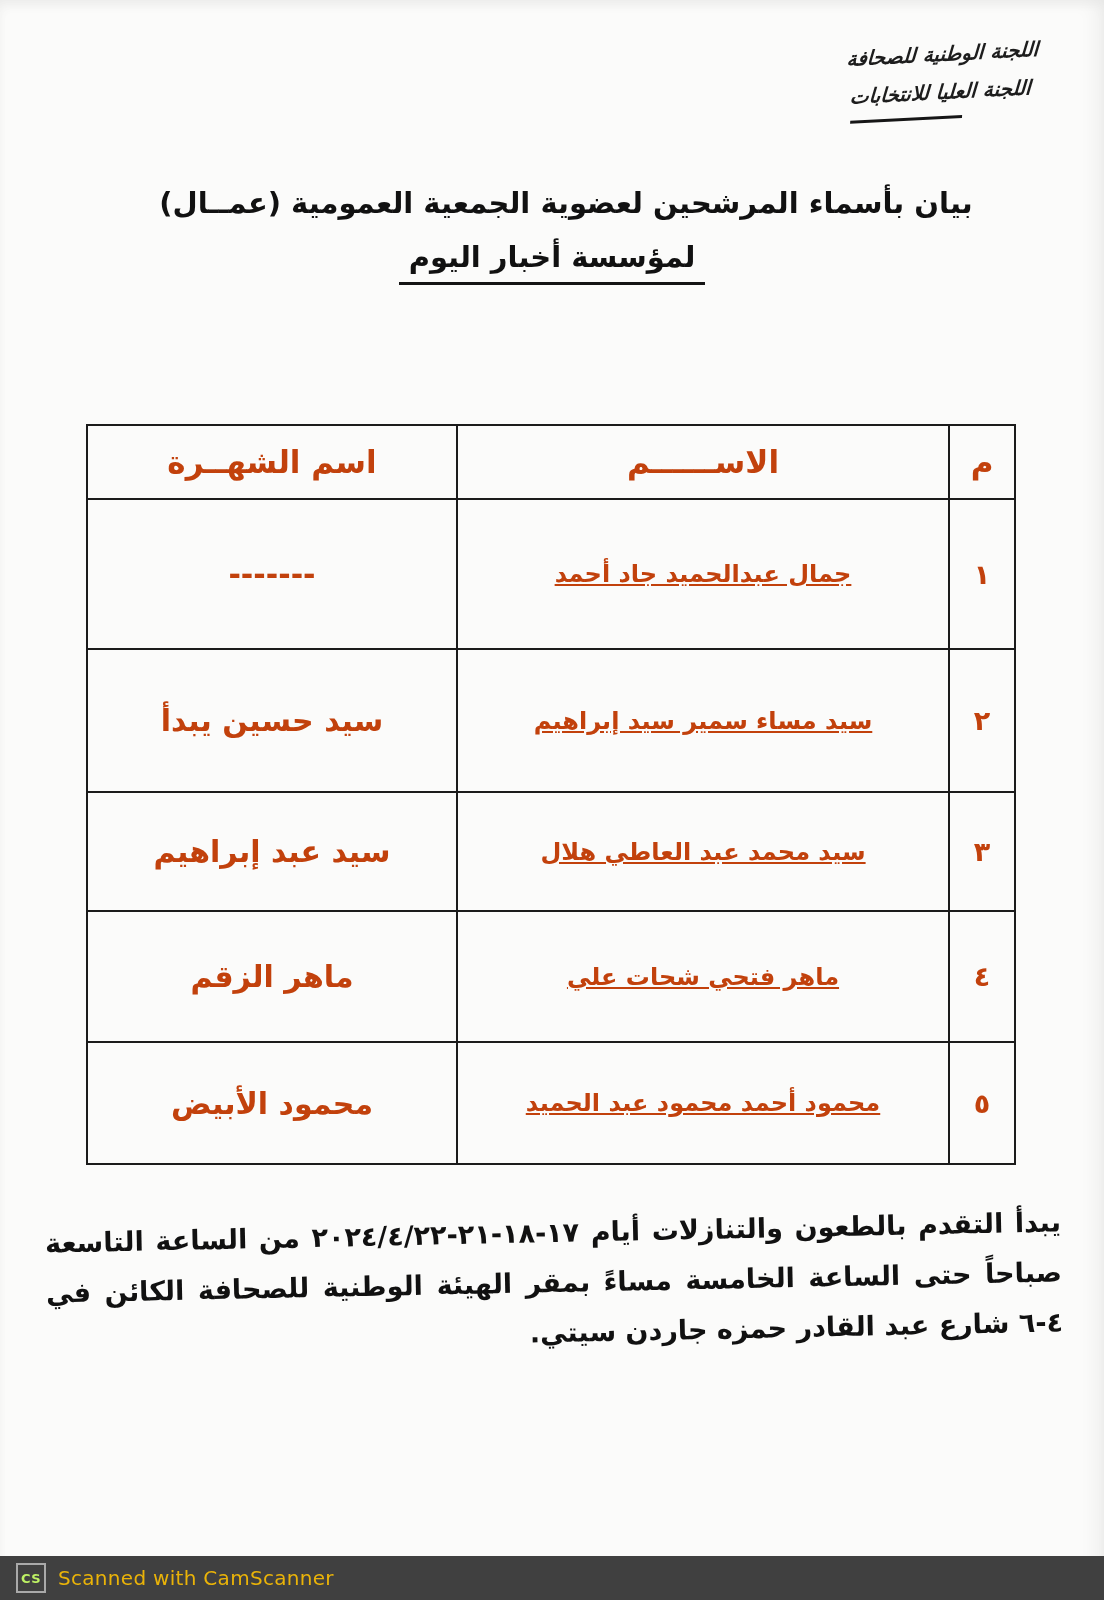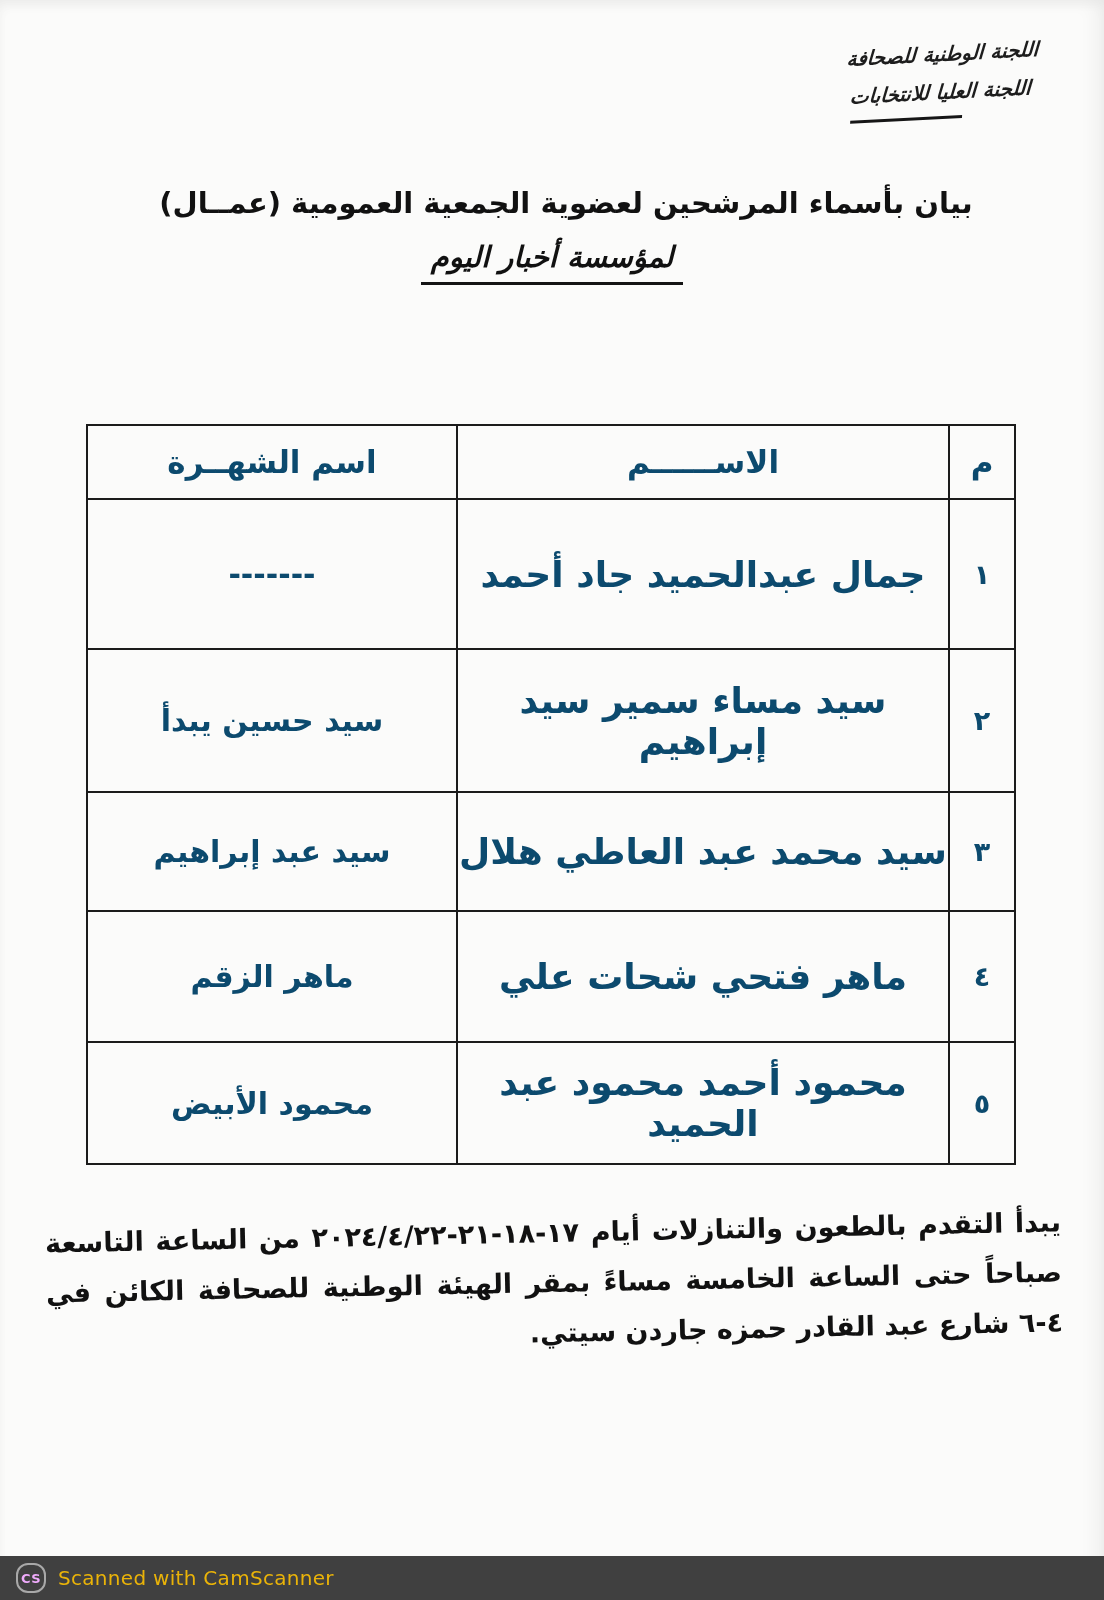--- a/index.html
+++ b/index.html
@@ -56,52 +56,51 @@
   }
   .title-line2 {
     margin-top: 20px;
     font-size: 29px;
     font-weight: 700;
   }
   .title-line2 .underlined {
     display: inline-block;
     padding: 0 10px 8px 10px;
     border-bottom: 3px solid #141414;
-    font-style: italic;
   }
 
   
   table.candidates {
     position: absolute;
     top: 424px;
     right: 88px;
     width: 928px;
     border-collapse: collapse;
     table-layout: fixed;
     direction: rtl;
   }
   table.candidates th, table.candidates td {
     border: 2.5px solid #1b1b1b;
     text-align: center;
     vertical-align: middle;
-    color: #0c4a6e;
+    color: #c2410c;
     font-weight: 700;
     padding: 4px 1px;
   }
   col.col-index   { width: 66px;  }
   col.col-name    { width: 492px; }
   col.col-known   { width: 370px; }
   tr.head-row     { height: 74px;  }
   tr.row-0        { height: 150px; }
   tr.row-1        { height: 143px; }
   tr.row-2        { height: 119px; }
   tr.row-3        { height: 131px; }
   tr.row-4        { height: 122px; }
   table.candidates th { font-size: 31px; }
-  table.candidates td.cell-name  { font-size: 36px; }
+  table.candidates td.cell-name  { font-size: 24px; text-decoration: underline; }
   table.candidates td.cell-known { font-size: 30px; }
   table.candidates td.cell-index { font-size: 27px; }
 
   
   .footer-note {
     position: absolute;
     top: 1208px;
     right: 42px;
     left: 46px;
     font-size: 27px;
@@ -124,22 +123,22 @@
     display: flex;
     align-items: center;
     gap: 12px;
     padding: 0 16px;
     direction: ltr;
   }
   .cs-logo {
     width: 26px;
     height: 26px;
     border: 2px solid #a9a9a9;
-    border-radius: 12px;
-    color: #f0abfc;
+    border-radius: 0;
+    color: #bef264;
     font-size: 13px;
     font-weight: 700;
     display: flex;
     align-items: center;
     justify-content: center;
     letter-spacing: 0.5px;
   }
   .scanner-text {
     color: #eab308;
     font-size: 20px;

